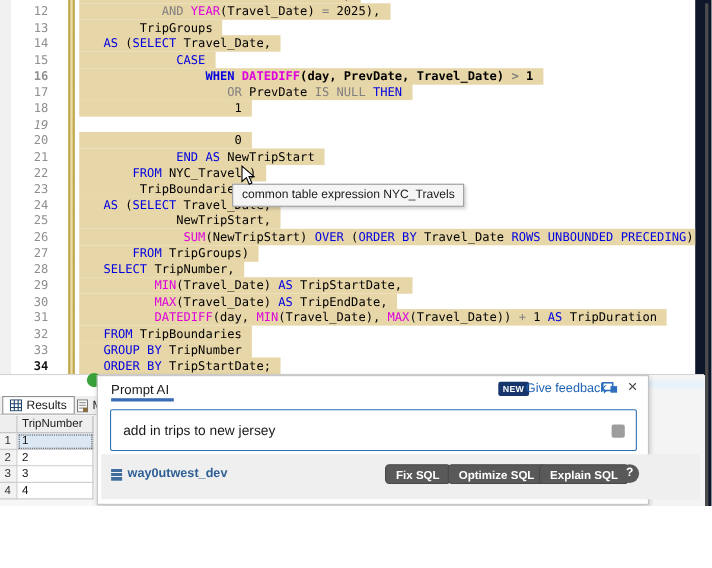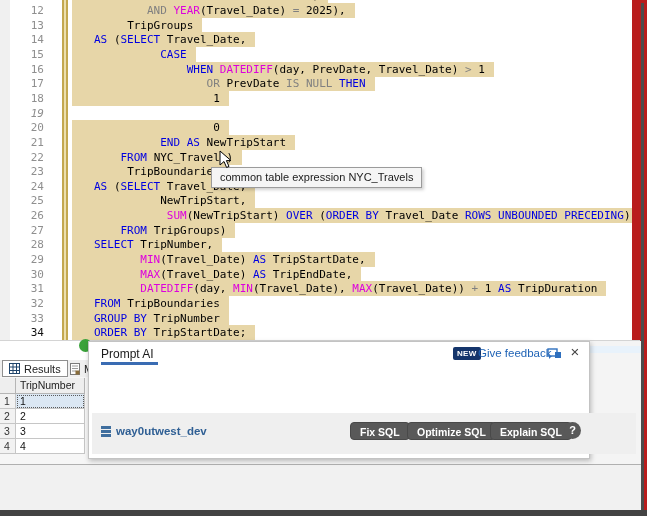--- a/index.html
+++ b/index.html
@@ -1,26 +1,26 @@
 <!DOCTYPE html>
 <html><head>
 <meta charset="utf-8">
 <style>
   html,body{margin:0;padding:0;background:#fff;}
-  #shot{position:relative;width:647px;height:516px;background:#b91c1c;overflow:hidden;
+  #shot{position:relative;width:647px;height:460px;background:#0f172a;overflow:hidden;
         font-family:"Liberation Sans",sans-serif;-webkit-font-smoothing:antialiased;}
   
   #editor{position:absolute;left:0;top:0;width:632px;height:340px;background:#fff;overflow:hidden;}
   #gutter-strip{position:absolute;left:0;top:0;width:10px;height:340px;background:#f0f0f0;}
   #change-bar{position:absolute;left:62px;top:0;width:6px;height:340px;background:#ecdfae;
               border-left:2px solid #c3a84f;border-right:2px solid #c3a84f;box-sizing:border-box;}
   .cl{position:absolute;left:0;width:632px;height:15px;line-height:15px;white-space:pre;
       font-family:"DejaVu Sans Mono",monospace;font-size:11px;}
   .cl .ln{position:absolute;left:14px;width:30px;text-align:right;color:#8f8f8f;}
-  .cl.cur .ln{color:#111;}
+  .cl.cur .ln{color:#111;font-weight:bold;}
   .cl .hl{position:absolute;left:72px;background:#e7d6a8;padding:0 9px 0 22px;white-space:pre;}
   .tk-p{color:#000}.tk-k{color:#0000e0}.tk-g{color:#808080}.tk-f{color:#dd00dd}
   
   #tooltip{position:absolute;left:211px;top:167px;height:17px;line-height:17px;background:#f5f5f5;
            border:1px solid #9b9b9b;padding:1px 8px;font-size:11px;color:#1b1b1b;z-index:5;
            box-shadow:2px 2px 3px rgba(0,0,0,.18);white-space:nowrap;text-align:center;}
   #cursor{position:absolute;left:219px;top:150px;z-index:6;}
   
   #zoom-bar{position:absolute;left:0;top:340px;width:640px;height:20px;background:#fff;
             border-top:1px solid #d4d4d4;box-sizing:border-box;}
@@ -75,21 +75,21 @@
 
   <div id="editor">
     <div id="gutter-strip"></div>
     <div id="change-bar"></div>
     <div id="code-lines">
         <div class="cl" style="top: -11.65px;"><span class="ln">11</span><span class="hl">                                 <span class="tk-p">)</span></span></div>
         <div class="cl" style="top: 3px;"><span class="ln">12</span><span class="hl">        <span class="tk-g">AND </span><span class="tk-f">YEAR</span><span class="tk-p">(Travel_Date) </span><span class="tk-g">= </span><span class="tk-p">2025),</span></span></div>
         <div class="cl" style="top: 17.65px;"><span class="ln">13</span><span class="hl">     <span class="tk-p">TripGroups</span></span></div>
         <div class="cl" style="top: 32.3px;"><span class="ln">14</span><span class="hl"><span class="tk-k">AS </span><span class="tk-p">(</span><span class="tk-k">SELECT </span><span class="tk-p">Travel_Date,</span></span></div>
         <div class="cl" style="top: 46.95px;"><span class="ln">15</span><span class="hl">          <span class="tk-k">CASE</span></span></div>
-        <div class="cl" style="top: 61.6px;"><span class="ln">16</span><span class="hl">              <span class="tk-k">WHEN </span><span class="tk-f">DATEDIFF</span><span class="tk-p">(day, PrevDate, Travel_Date) </span><span class="tk-g">&gt; </span><span class="tk-p">1</span></span></div>
+        <div class="cl" style="top: 61.6px; font-weight: bold;"><span class="ln">16</span><span class="hl">              <span class="tk-k">WHEN </span><span class="tk-f">DATEDIFF</span><span class="tk-p">(day, PrevDate, Travel_Date) </span><span class="tk-g">&gt; </span><span class="tk-p">1</span></span></div>
         <div class="cl" style="top: 76.25px;"><span class="ln">17</span><span class="hl">                 <span class="tk-g">OR </span><span class="tk-p">PrevDate </span><span class="tk-g">IS NULL </span><span class="tk-k">THEN</span></span></div>
         <div class="cl" style="top: 90.9px;"><span class="ln">18</span><span class="hl">                  <span class="tk-p">1</span></span></div>
         <div class="cl" style="top: 105.55px; font-style: italic;"><span class="ln">19</span></div>
         <div class="cl" style="top: 120.2px;"><span class="ln">20</span><span class="hl">                  <span class="tk-p">0</span></span></div>
         <div class="cl" style="top: 134.85px;"><span class="ln">21</span><span class="hl">          <span class="tk-k">END AS </span><span class="tk-p">NewTripStart</span></span></div>
         <div class="cl" style="top: 149.5px;"><span class="ln">22</span><span class="hl">    <span class="tk-k">FROM </span><span class="tk-p">NYC_Travels)</span></span></div>
         <div class="cl" style="top: 164.15px;"><span class="ln">23</span><span class="hl">     <span class="tk-p">TripBoundaries</span></span></div>
         <div class="cl" style="top: 178.8px;"><span class="ln">24</span><span class="hl"><span class="tk-k">AS </span><span class="tk-p">(</span><span class="tk-k">SELECT </span><span class="tk-p">Travel_Date,</span></span></div>
         <div class="cl" style="top: 193.45px;"><span class="ln">25</span><span class="hl">          <span class="tk-p">NewTripStart,</span></span></div>
         <div class="cl" style="top: 208.1px;"><span class="ln">26</span><span class="hl">           <span class="tk-f">SUM</span><span class="tk-p">(NewTripStart) </span><span class="tk-k">OVER </span><span class="tk-p">(</span><span class="tk-k">ORDER BY </span><span class="tk-p">Travel_Date </span><span class="tk-k">ROWS UNBOUNDED PRECEDING</span><span class="tk-p">) </span><span class="tk-k">AS </span></span></div>
@@ -166,20 +166,24 @@
     <div id="dlg-feedback">Give feedback</div>
     <div id="dlg-fb-icon">
       <svg width="15" height="13" viewBox="0 0 15 13">
         <rect x="1" y="1" width="9" height="7" fill="none" stroke="#2e6fbe" stroke-width="1.4"></rect>
         <path d="M2,8 L2,11 L5,8 Z" fill="#2e6fbe"></path>
         <rect x="8" y="4" width="6" height="6" fill="#2e6fbe"></rect>
       </svg>
     </div>
     <div id="dlg-close">×</div>
 
+    <div id="dlg-input">
+      <div id="dlg-input-text">add in trips to new jersey</div>
+      <div id="dlg-stop"></div>
+    </div>
 
     <div id="dlg-footer">
       <div id="conn">
         <span id="db-icon"></span>
         <span>way0utwest_dev</span>
       </div>
       <div class="pill" style="left:258px;">Fix SQL</div>
       <div class="pill" style="left:315px;">Optimize SQL</div>
       <div class="pill" style="left:398px;">Explain SQL</div>
       <div id="help-circle">?</div>

